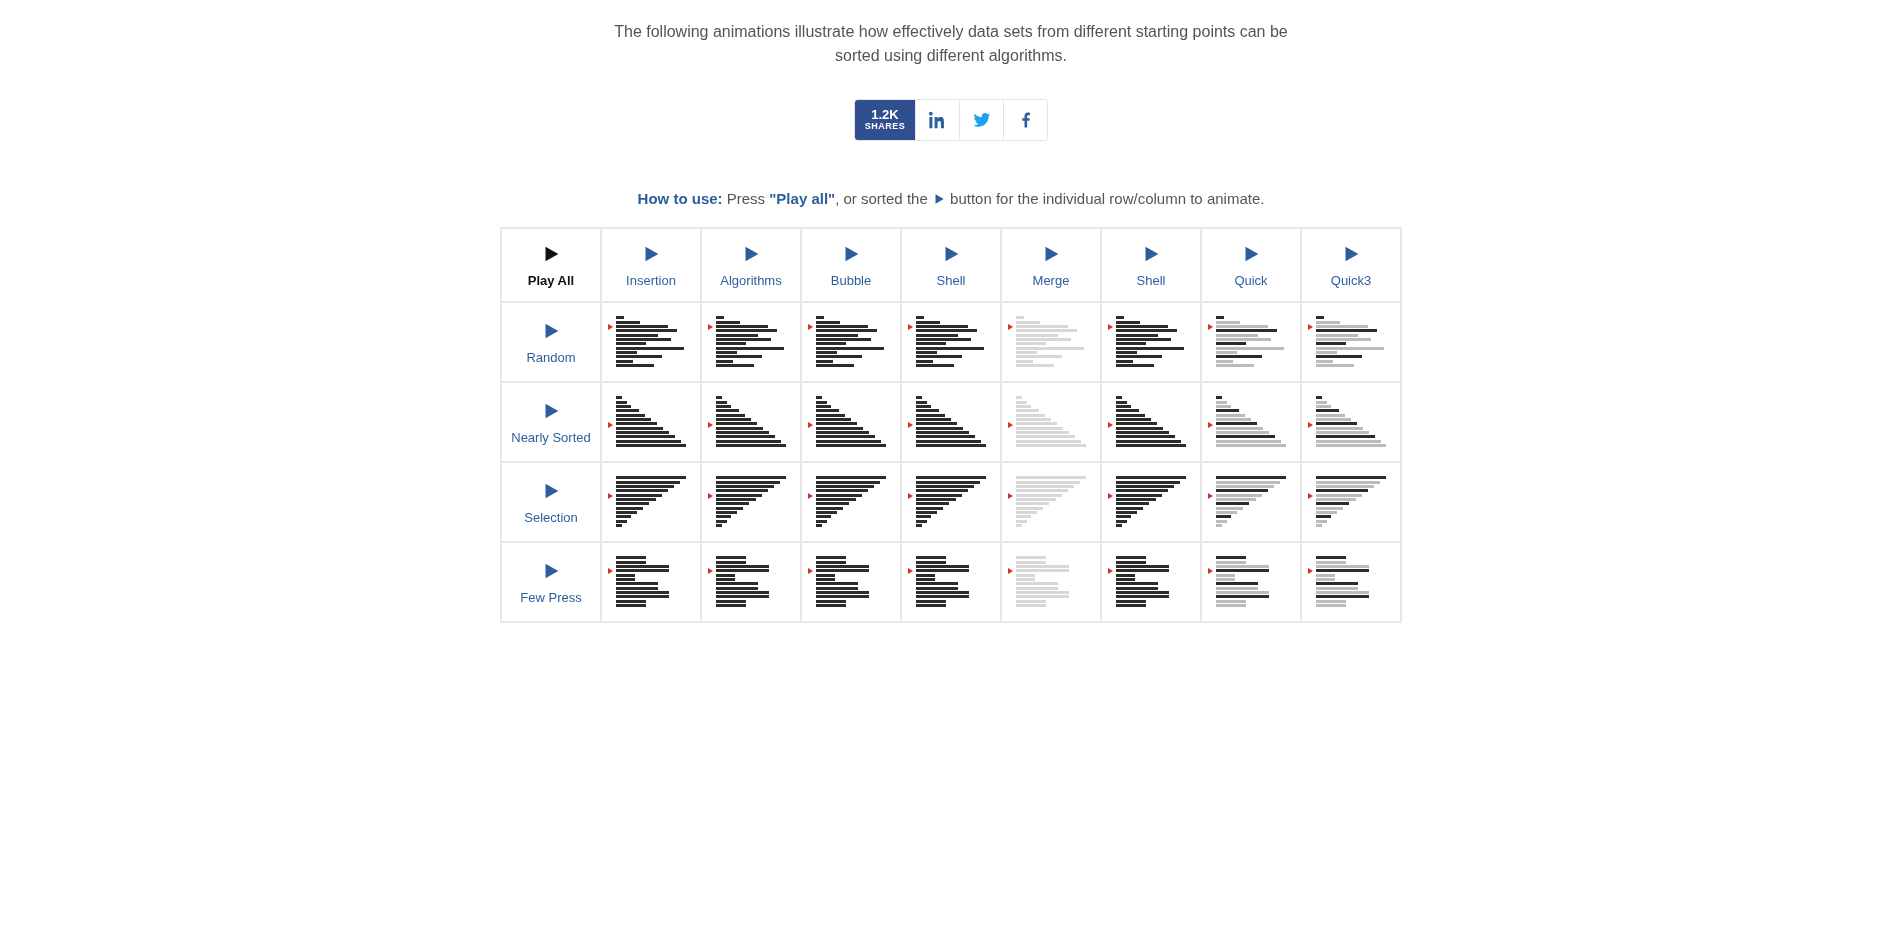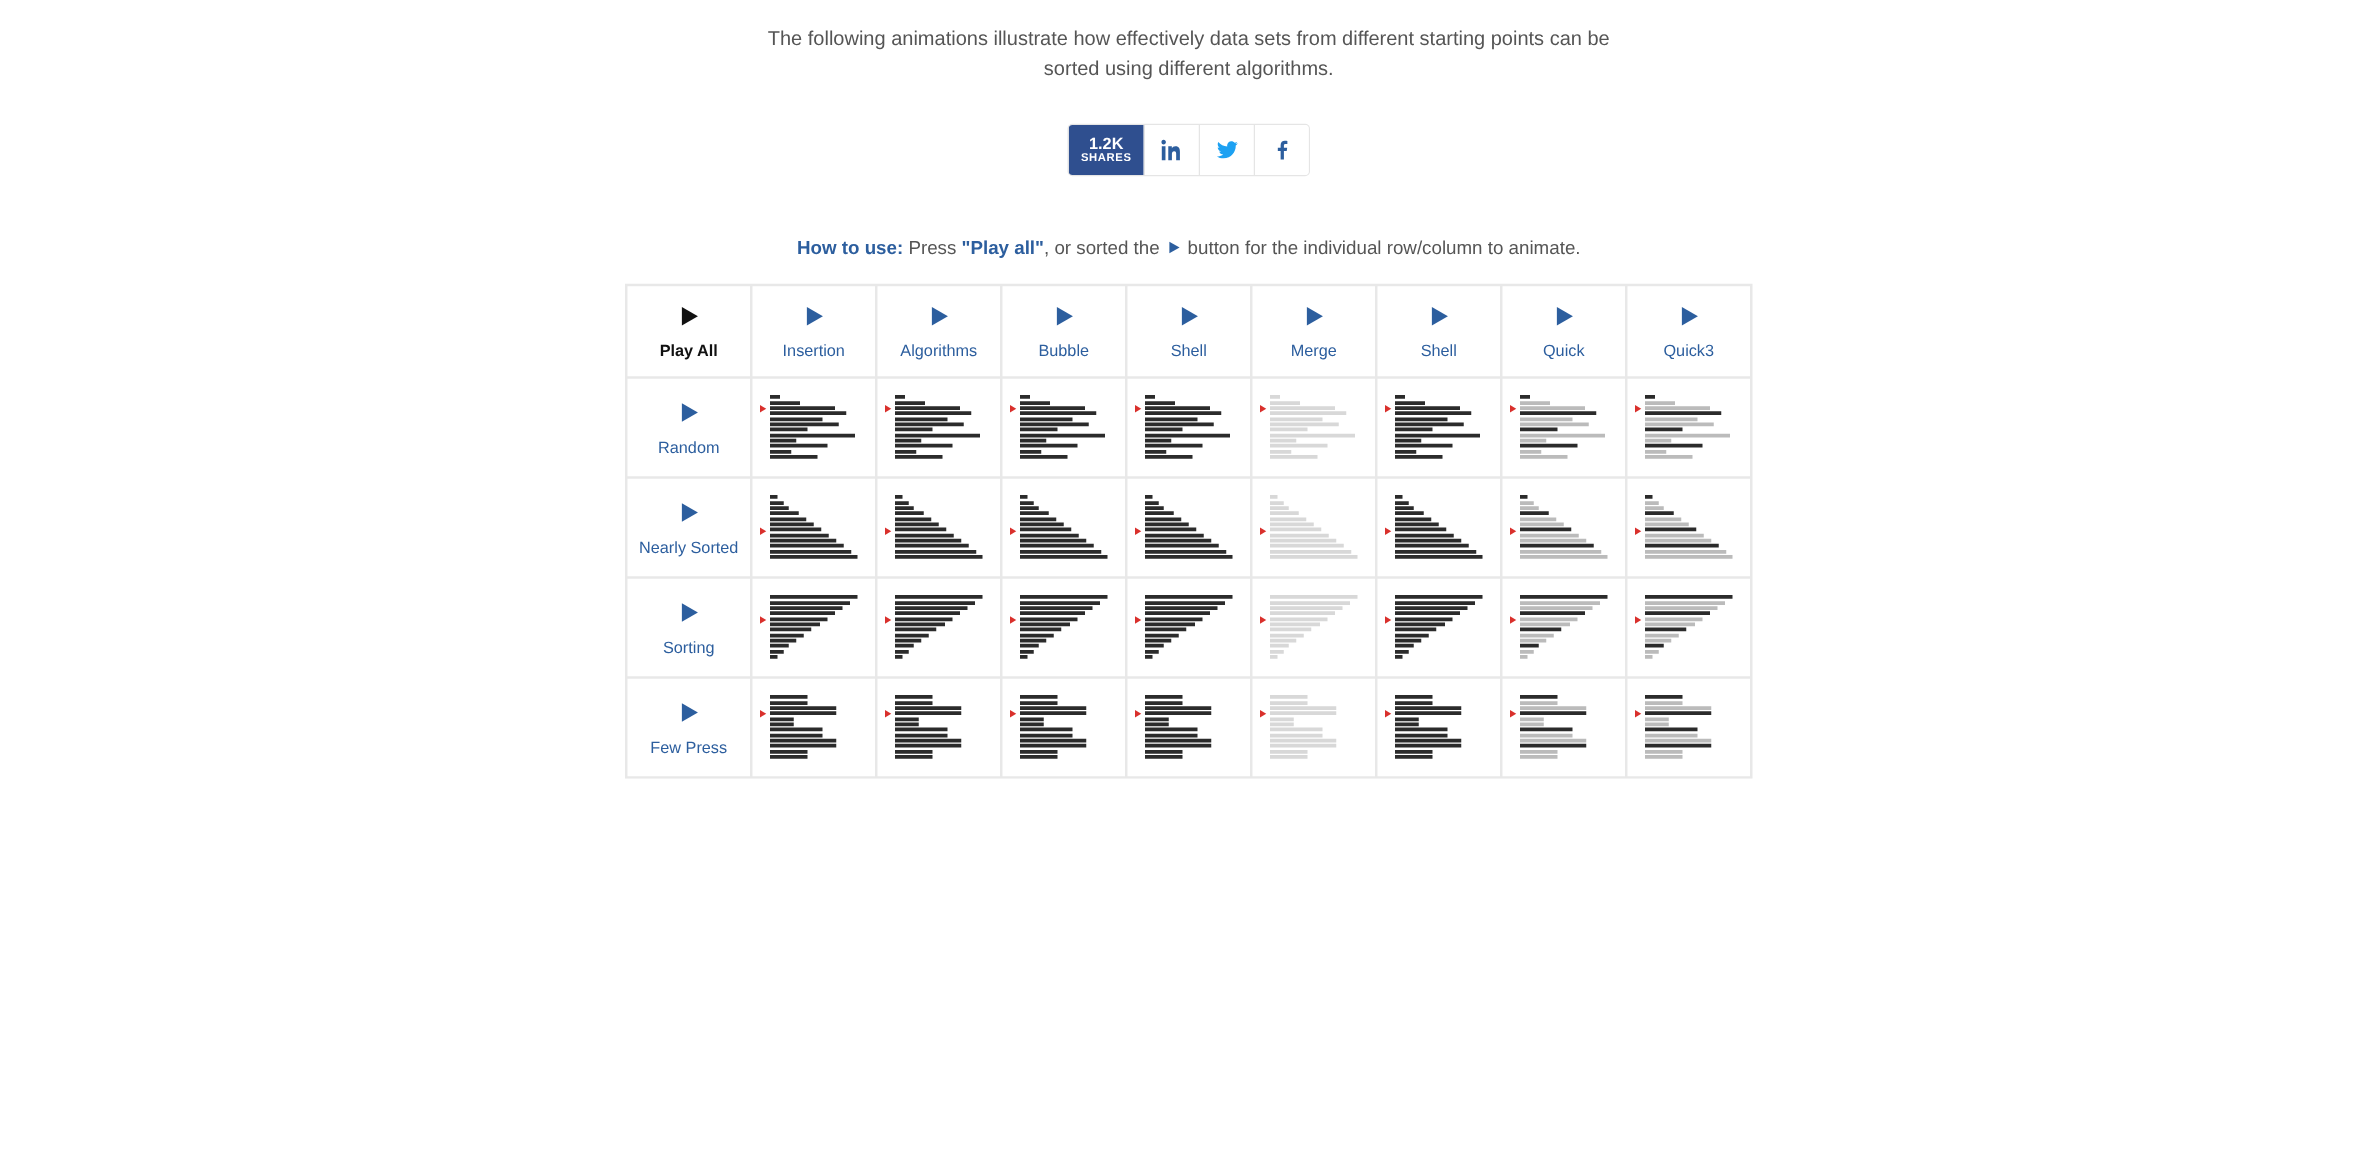--- a/index.html
+++ b/index.html
@@ -378,21 +378,21 @@
                 <div class="bar" style="width:78%"></div>
                 <div class="bar gray" style="width:85%"></div>
                 <div class="bar gray" style="width:92%"></div>
                 <div class="marker" style="top:50%"></div>
               </div>
             </td>
           </tr>
           <tr>
             <td class="row-header"><span class="play-icon"><svg width="22" height="22" viewBox="0 0 24 24" fill="#2c5e9e">
                   <path d="M6 4l14 8-14 8z"></path>
-                </svg></span><span class="hdr-label">Sorting</span></td>
+                </svg></span><span class="hdr-label">Selection</span></td>
             <td>
               <div class="thumb">
                 <div class="bar" style="width:92%"></div>
                 <div class="bar" style="width:84%"></div>
                 <div class="bar" style="width:76%"></div>
                 <div class="bar" style="width:68%"></div>
                 <div class="bar" style="width:60%"></div>
                 <div class="bar" style="width:52%"></div>
                 <div class="bar" style="width:44%"></div>
                 <div class="bar" style="width:36%"></div>

